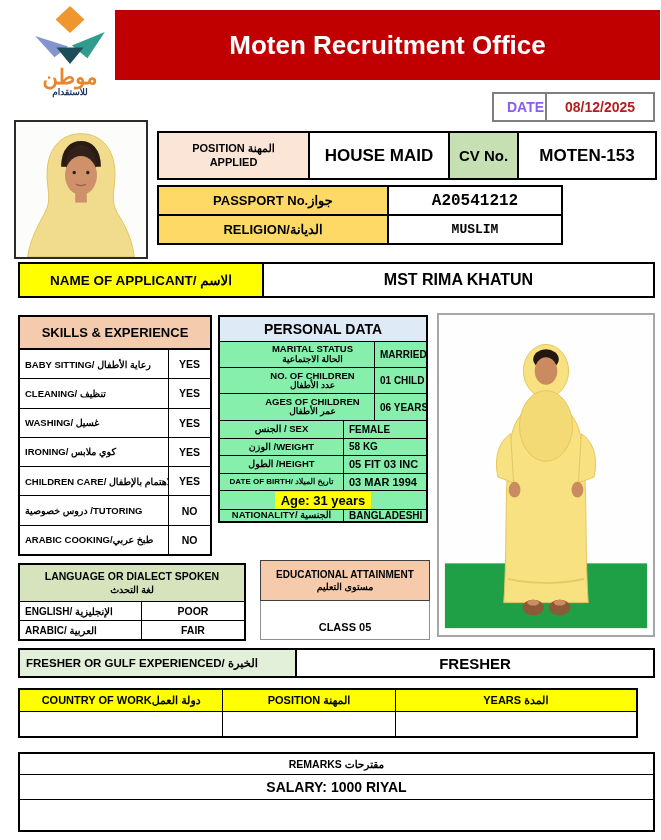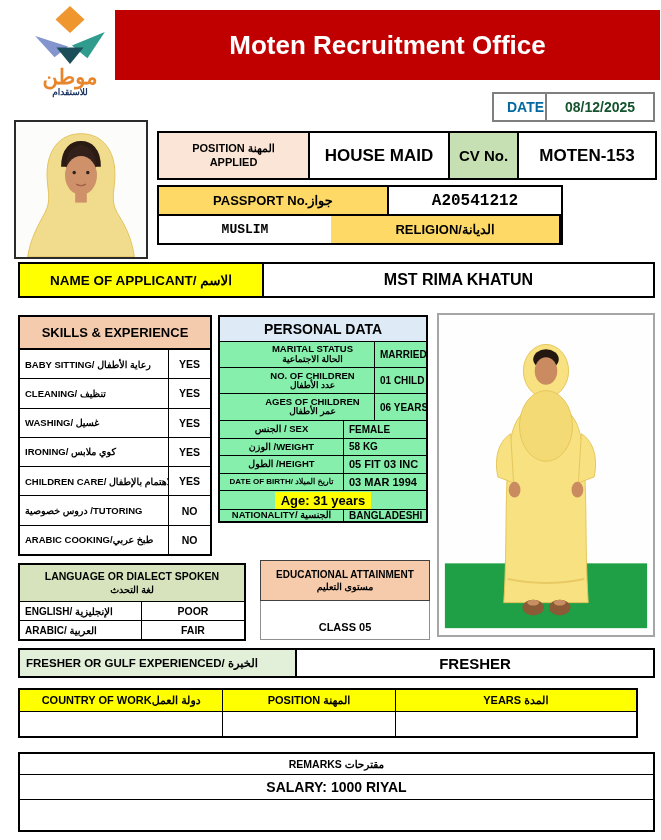--- a/index.html
+++ b/index.html
@@ -18,22 +18,22 @@
   .banner {
     position:absolute; left:115px; top:10px; right:1px; height:70px; background:#C00000;
     display:flex; align-items:center; justify-content:center;
   }
   .banner span { color:#fff; font-size:26px; }
   .phone {
     position:absolute; left:250px; top:97px; width:270px; text-align:center;
     color:#1F3864; font-size:19px; text-decoration-thickness:2px;margin-top:44px;
   }
   .datebox { position:absolute; left:492px; top:92px; width:163px; height:30px; border:2px solid #7F7F7F; display:flex; background:#fff; }
-  .date-label { width:53px; border-right:2px solid #7F7F7F; color:#0369a1; font-size:14px;padding-left:12px; }
-  .date-value { flex:1; color:#14532d; font-size:14px; }
+  .date-label { width:53px; border-right:2px solid #7F7F7F; color:#8b5cf6; font-size:14px;padding-left:12px; }
+  .date-value { flex:1; color:#b91c1c; font-size:14px; }
 
   
   .portrait { position:absolute; left:14px; top:120px; width:134px; height:139px; border:2px solid #2b2b2b; background:#fcfcfa; }
   .fullphoto { position:absolute; left:437px; top:313px; width:218px; height:324px; border:2px solid #A6A6A6; background:#fff; }
   .portrait svg, .fullphoto svg { display:block; width:100%; height:100%; }
 
   
   .pos-table { position:absolute; left:157px; top:131px; width:500px; height:49px; border:2px solid #000; display:flex; background:#fff; }
   .pos-label { width:151px; background:#FBE5D6; border-right:2px solid #000; flex-direction:column; font-size:11px; line-height:1.25; }
   .pos-value { width:140px; border-right:2px solid #000; font-size:17px; }
@@ -159,22 +159,22 @@
     <div class="cell cv-label">CV No.</div>
     <div class="cell cv-value">MOTEN-153</div>
   </div>
 
   <div class="pp-table">
     <div class="pp-row">
       <div class="cell pp-label">PASSPORT No.جواز</div>
       <div class="cell pp-value">A20541212</div>
     </div>
     <div class="pp-row">
+      <div class="cell pp-label">RELIGION/الديانة</div>
       <div class="cell pp-value small">MUSLIM</div>
-      <div class="cell pp-label">RELIGION/الديانة</div>
     </div>
   </div>
 
   <div class="name-row">
     <div class="cell name-label">NAME OF APPLICANT/ الاسم</div>
     <div class="cell name-value">MST RIMA KHATUN</div>
   </div>
 
   <div class="skills">
     <div class="cell sk-head">SKILLS &amp; EXPERIENCE</div>

